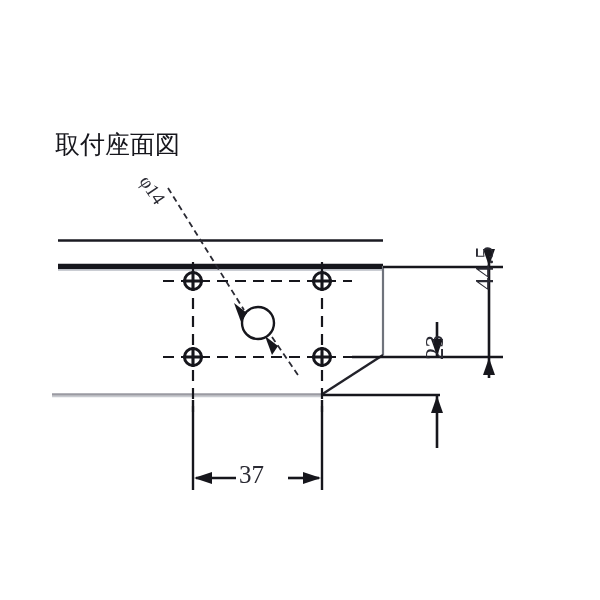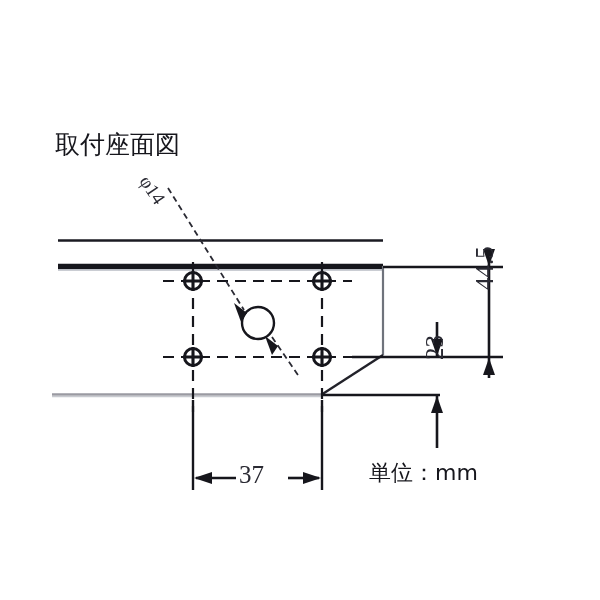--- a/index.html
+++ b/index.html
@@ -195,15 +195,14 @@
   <div class="label" id="title-label">取付座面図</div>
 
   <div class="label" id="dia-label">φ14</div>
 
   <div class="label" id="dim-74-label">37</div>
 
   <div class="label" id="dim-445-label">44.5</div>
 
   <div class="label" id="dim-23-label">23</div>
 
-  <div class="label" id="units-label">単位：mm</div>
 
 </div>
 
 </body></html>

